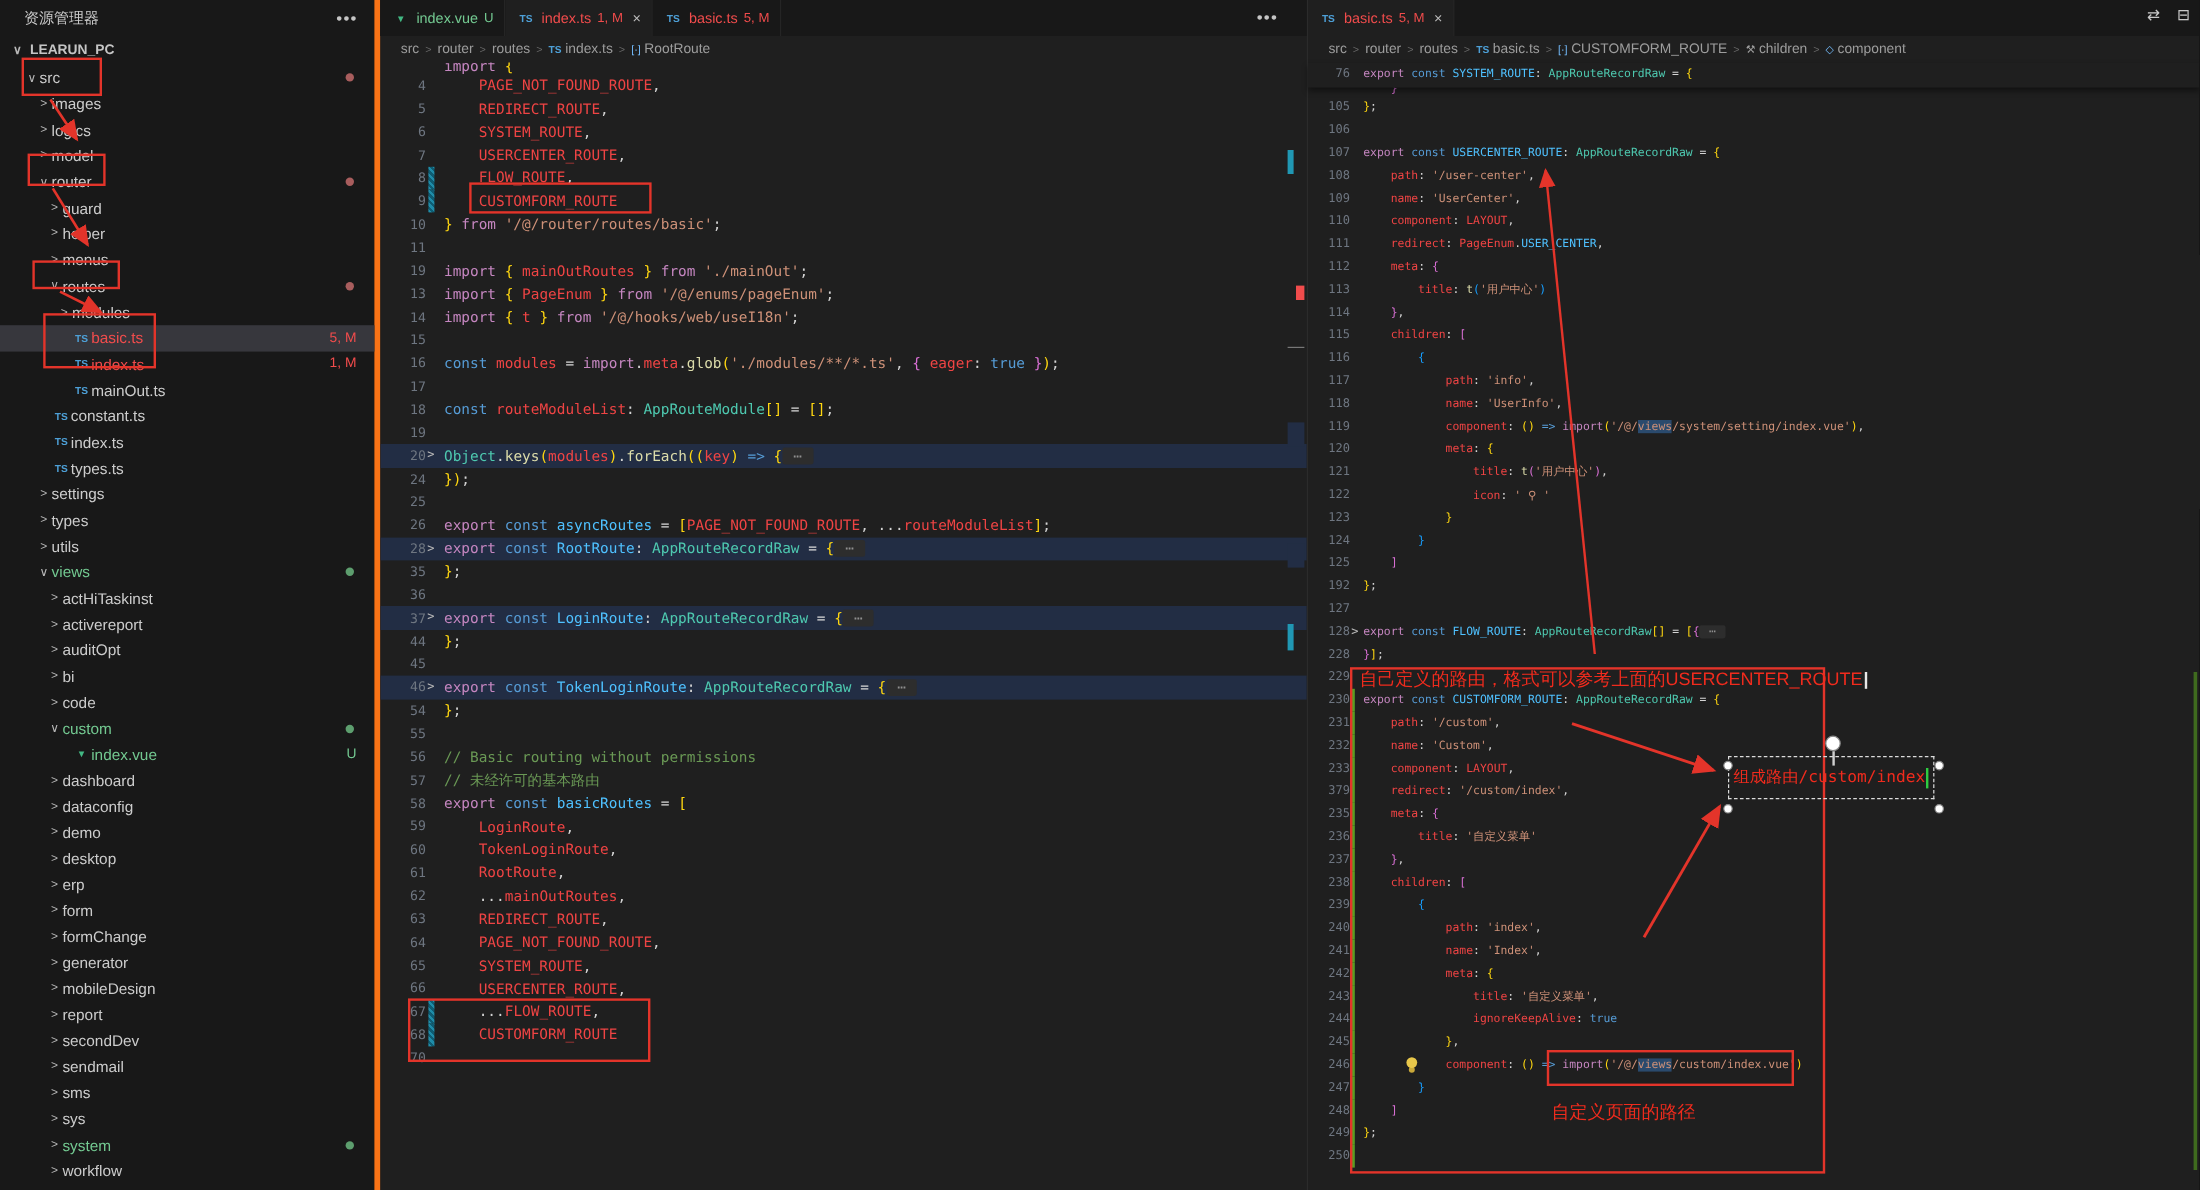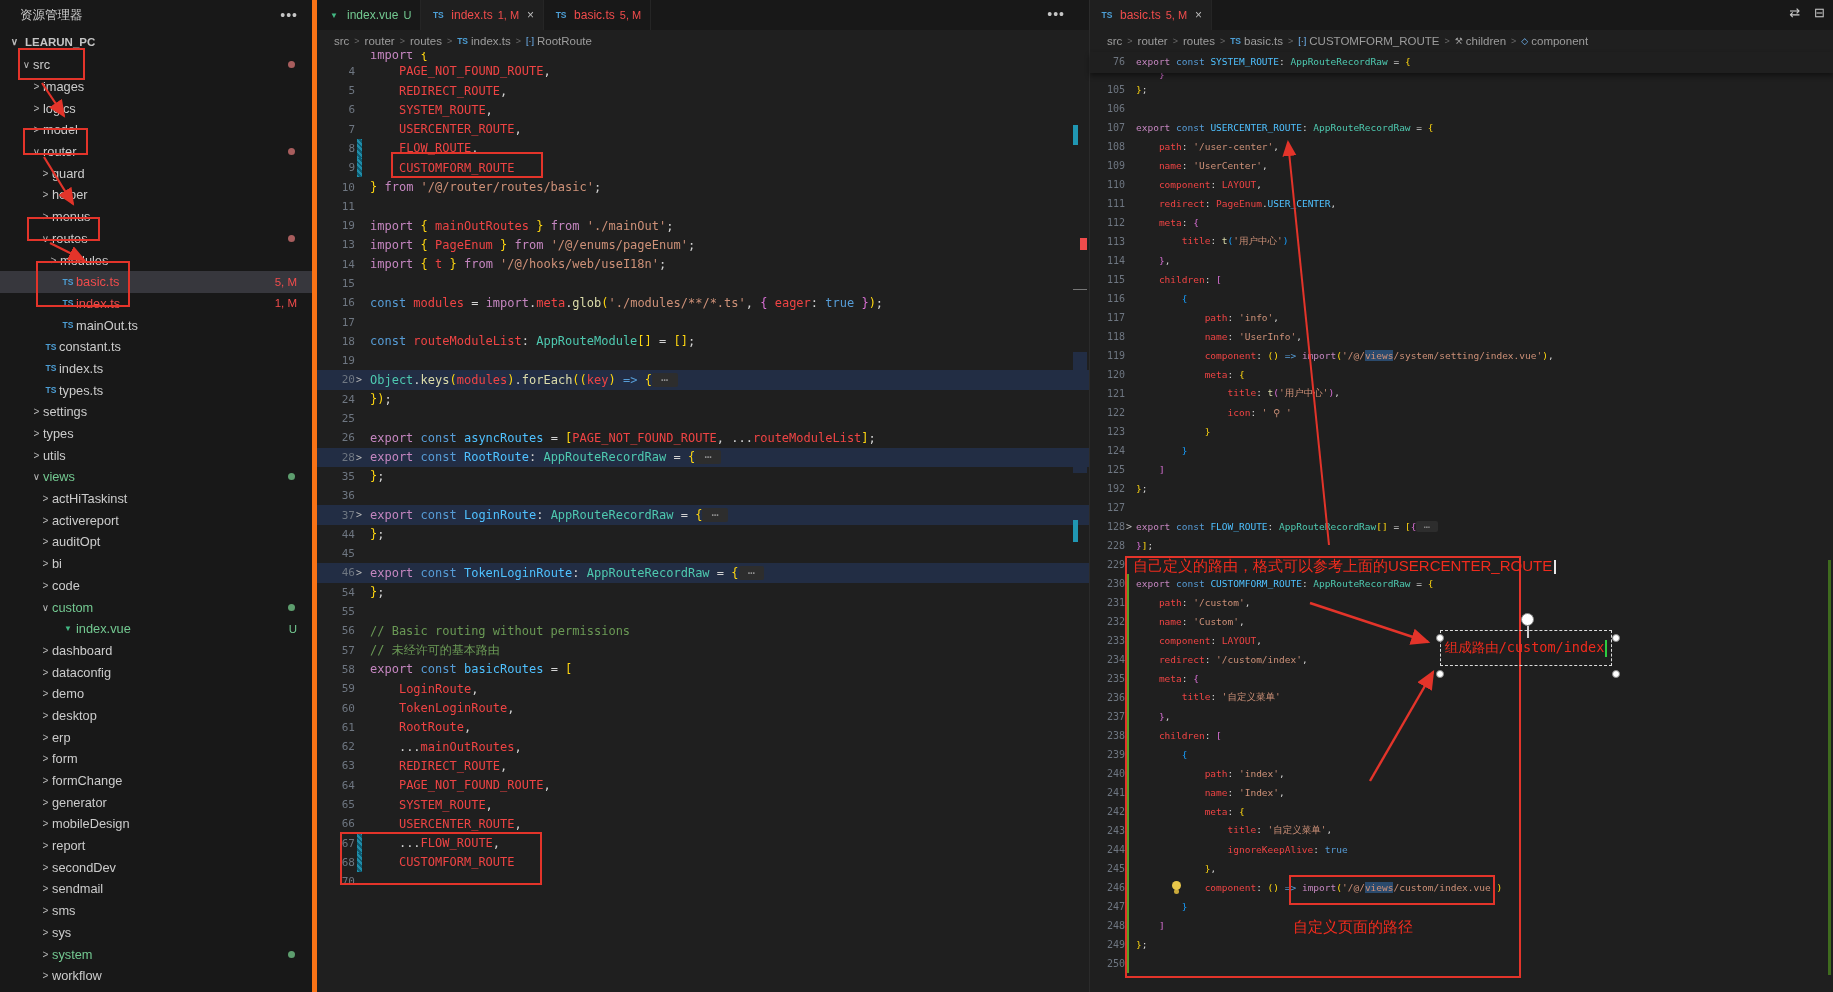--- a/index.html
+++ b/index.html
@@ -437,21 +437,21 @@
         <div class="crow"><span class="ln">125</span><span class="dec"></span><span class="code"><span class="tk-w">    </span><span class="tk-b2">]</span></span></div>
         <div class="crow"><span class="ln">192</span><span class="dec"></span><span class="code"><span class="tk-b1">}</span><span class="tk-p">;</span></span></div>
         <div class="crow"><span class="ln">127</span><span class="dec"></span><span class="code"></span></div>
         <div class="crow"><span class="ln">128</span><span class="dec"><span class="foldchev">&gt;</span></span><span class="code"><span class="tk-k">export </span><span class="tk-s">const </span><span class="tk-c">FLOW_ROUTE</span><span class="tk-p">: </span><span class="tk-t">AppRouteRecordRaw</span><span class="tk-b1">[]</span><span class="tk-p"> = </span><span class="tk-b1">[</span><span class="tk-b2">{</span><span class="tk-fd"> ⋯ </span></span></div>
         <div class="crow"><span class="ln">228</span><span class="dec"></span><span class="code"><span class="tk-b2">}</span><span class="tk-b1">]</span><span class="tk-p">;</span></span></div>
         <div class="crow"><span class="ln">229</span><span class="dec"></span><span class="code"></span></div>
         <div class="crow"><span class="ln">230</span><span class="dec"><span class="addbar"></span></span><span class="code"><span class="tk-k">export </span><span class="tk-s">const </span><span class="tk-c">CUSTOMFORM_ROUTE</span><span class="tk-p">: </span><span class="tk-t">AppRouteRecordRaw</span><span class="tk-p"> = </span><span class="tk-b1">{</span></span></div>
         <div class="crow"><span class="ln">231</span><span class="dec"><span class="addbar"></span></span><span class="code"><span class="tk-w">    </span><span class="tk-i">path</span><span class="tk-p">: </span><span class="tk-r">'/custom'</span><span class="tk-p">,</span></span></div>
         <div class="crow"><span class="ln">232</span><span class="dec"><span class="addbar"></span></span><span class="code"><span class="tk-w">    </span><span class="tk-i">name</span><span class="tk-p">: </span><span class="tk-r">'Custom'</span><span class="tk-p">,</span></span></div>
         <div class="crow"><span class="ln">233</span><span class="dec"><span class="addbar"></span></span><span class="code"><span class="tk-w">    </span><span class="tk-i">component</span><span class="tk-p">: </span><span class="tk-i">LAYOUT</span><span class="tk-p">,</span></span></div>
-        <div class="crow"><span class="ln">234</span><span class="dec"><span class="addbar"></span></span><span class="code"><span class="tk-w">    </span><span class="tk-i">redirect</span><span class="tk-p">: </span><span class="tk-r">'/custom/index'</span><span class="tk-p">,</span></span></div>
+        <div class="crow"><span class="ln">379</span><span class="dec"><span class="addbar"></span></span><span class="code"><span class="tk-w">    </span><span class="tk-i">redirect</span><span class="tk-p">: </span><span class="tk-r">'/custom/index'</span><span class="tk-p">,</span></span></div>
         <div class="crow"><span class="ln">235</span><span class="dec"><span class="addbar"></span></span><span class="code"><span class="tk-w">    </span><span class="tk-i">meta</span><span class="tk-p">: </span><span class="tk-b2">{</span></span></div>
         <div class="crow"><span class="ln">236</span><span class="dec"><span class="addbar"></span></span><span class="code"><span class="tk-w">        </span><span class="tk-i">title</span><span class="tk-p">: </span><span class="tk-r">'自定义菜单'</span></span></div>
         <div class="crow"><span class="ln">237</span><span class="dec"><span class="addbar"></span></span><span class="code"><span class="tk-w">    </span><span class="tk-b2">}</span><span class="tk-p">,</span></span></div>
         <div class="crow"><span class="ln">238</span><span class="dec"><span class="addbar"></span></span><span class="code"><span class="tk-w">    </span><span class="tk-i">children</span><span class="tk-p">: </span><span class="tk-b2">[</span></span></div>
         <div class="crow"><span class="ln">239</span><span class="dec"><span class="addbar"></span></span><span class="code"><span class="tk-w">        </span><span class="tk-b3">{</span></span></div>
         <div class="crow"><span class="ln">240</span><span class="dec"><span class="addbar"></span></span><span class="code"><span class="tk-w">            </span><span class="tk-i">path</span><span class="tk-p">: </span><span class="tk-r">'index'</span><span class="tk-p">,</span></span></div>
         <div class="crow"><span class="ln">241</span><span class="dec"><span class="addbar"></span></span><span class="code"><span class="tk-w">            </span><span class="tk-i">name</span><span class="tk-p">: </span><span class="tk-r">'Index'</span><span class="tk-p">,</span></span></div>
         <div class="crow"><span class="ln">242</span><span class="dec"><span class="addbar"></span></span><span class="code"><span class="tk-w">            </span><span class="tk-i">meta</span><span class="tk-p">: </span><span class="tk-b1">{</span></span></div>
         <div class="crow"><span class="ln">243</span><span class="dec"><span class="addbar"></span></span><span class="code"><span class="tk-w">                </span><span class="tk-i">title</span><span class="tk-p">: </span><span class="tk-r">'自定义菜单'</span><span class="tk-p">,</span></span></div>
         <div class="crow"><span class="ln">244</span><span class="dec"><span class="addbar"></span></span><span class="code"><span class="tk-w">                </span><span class="tk-i">ignoreKeepAlive</span><span class="tk-p">: </span><span class="tk-s">true</span></span></div>

